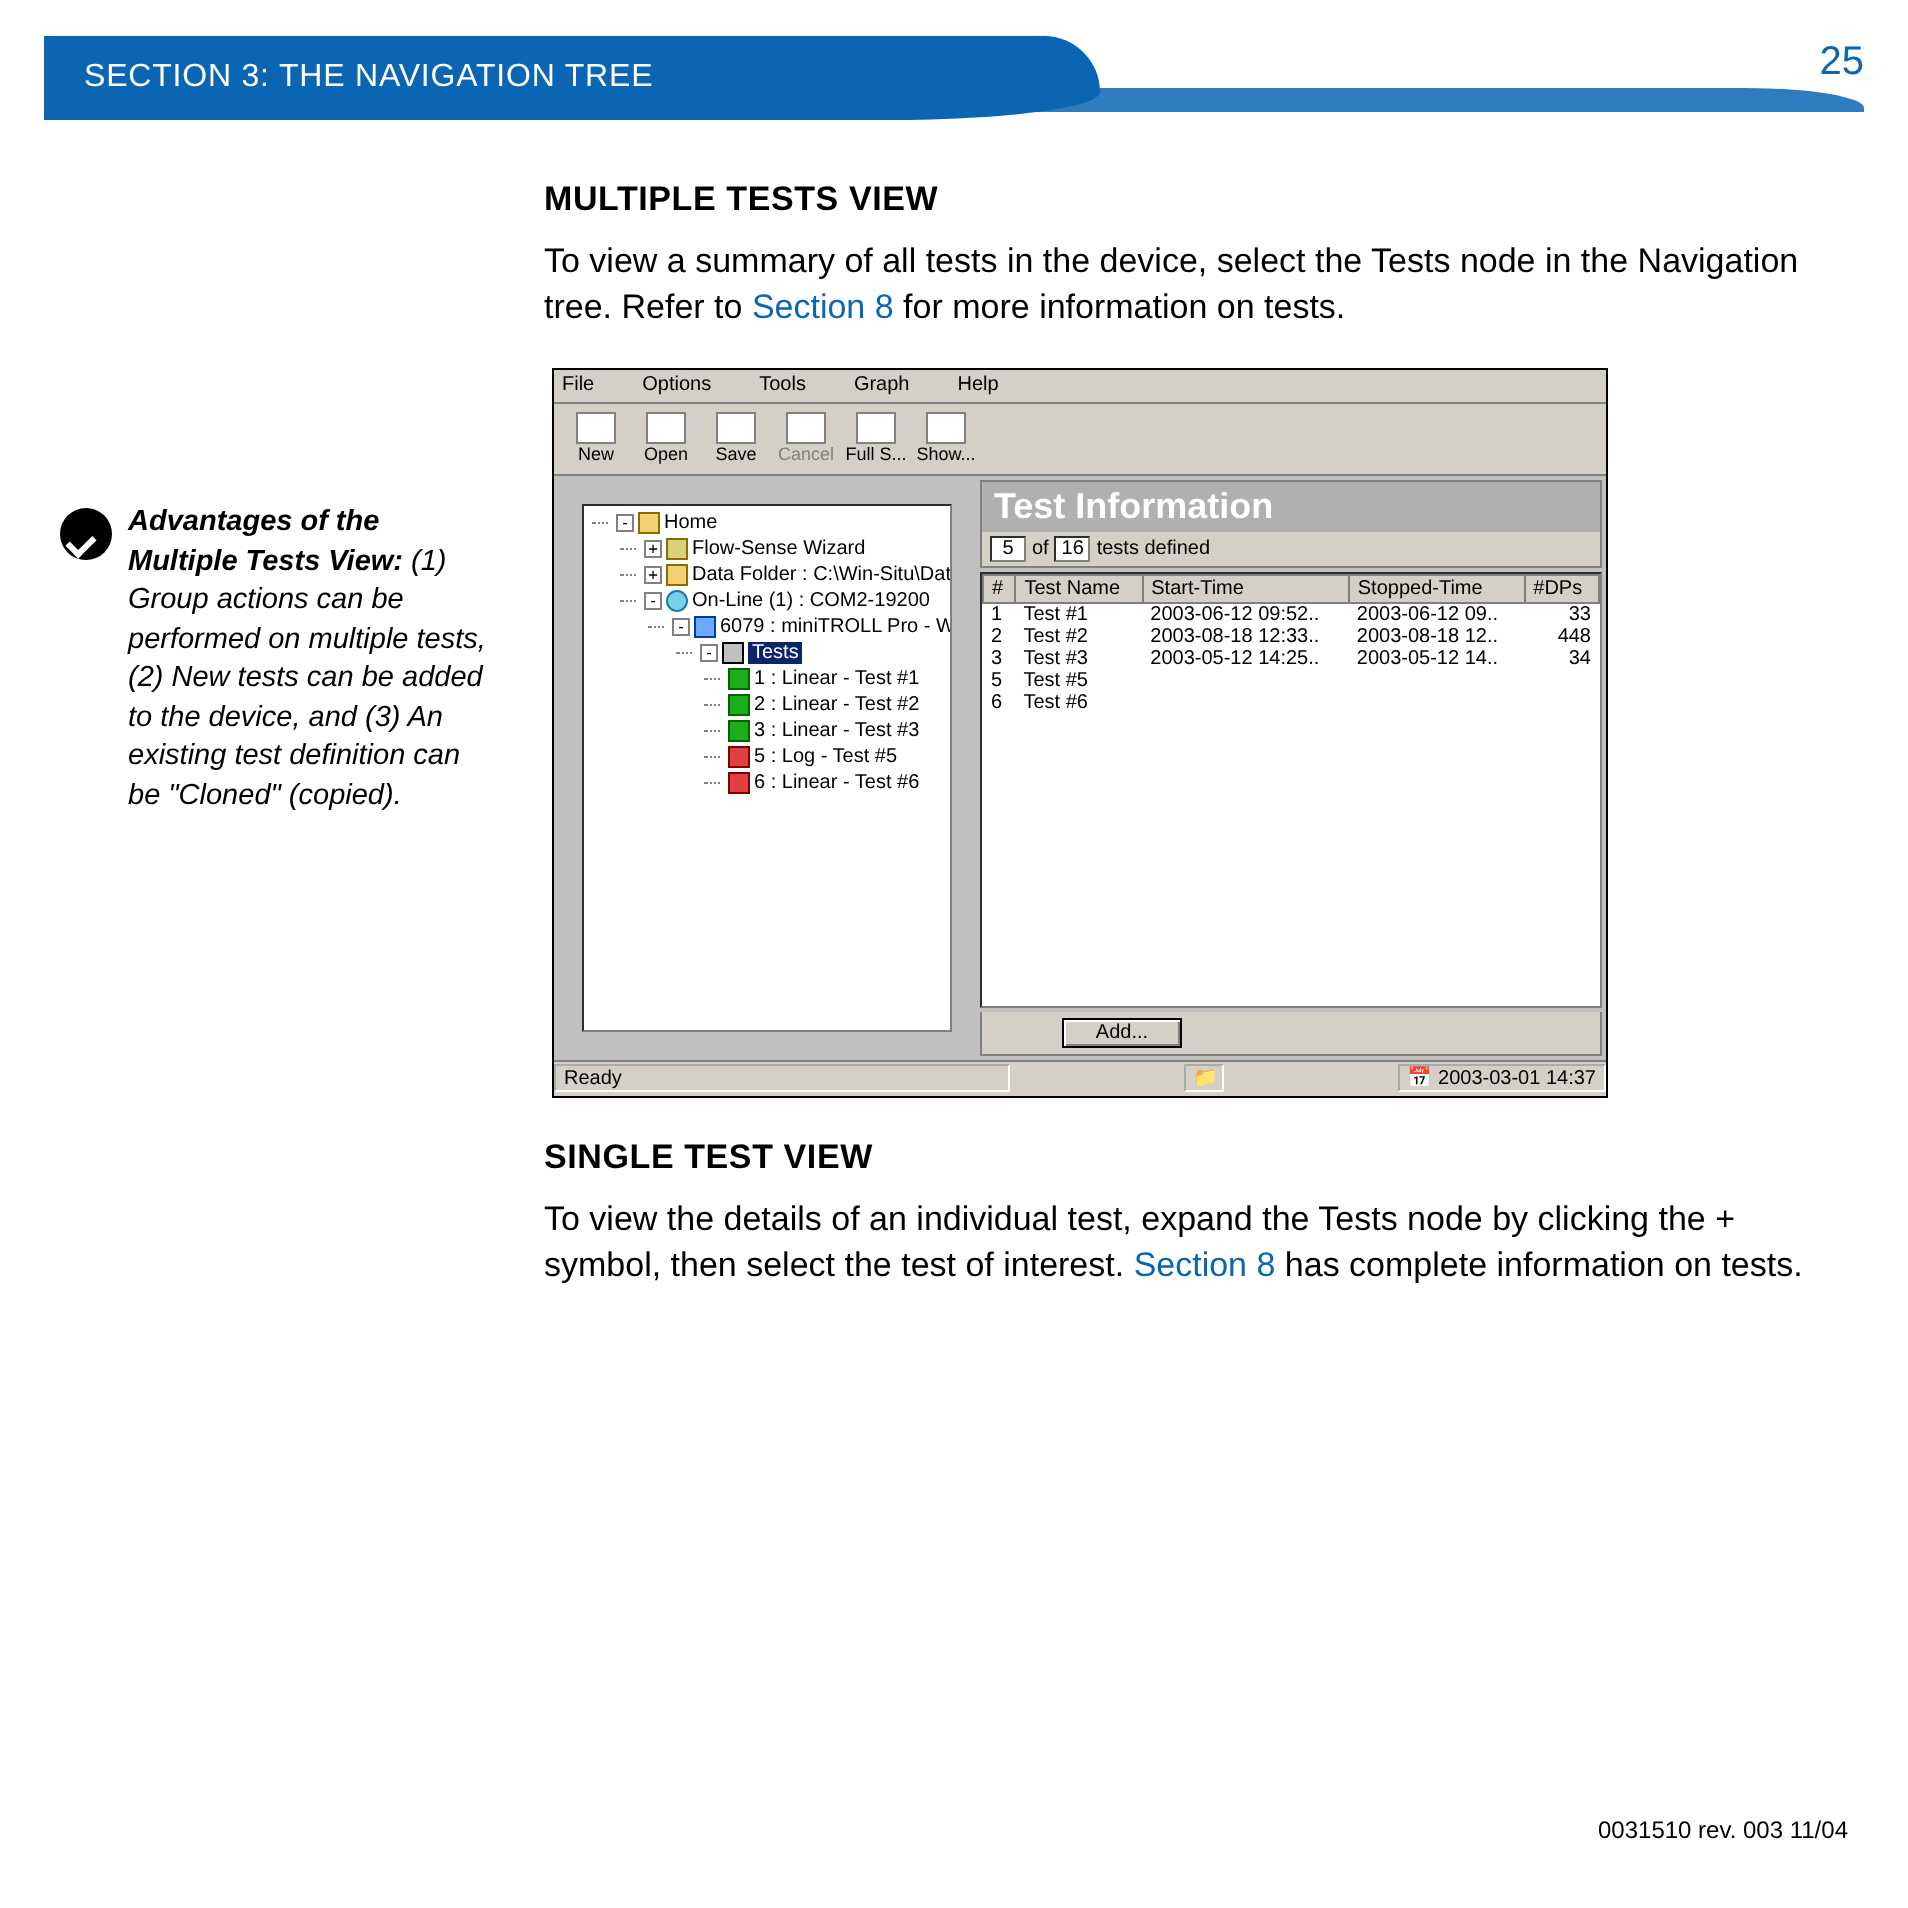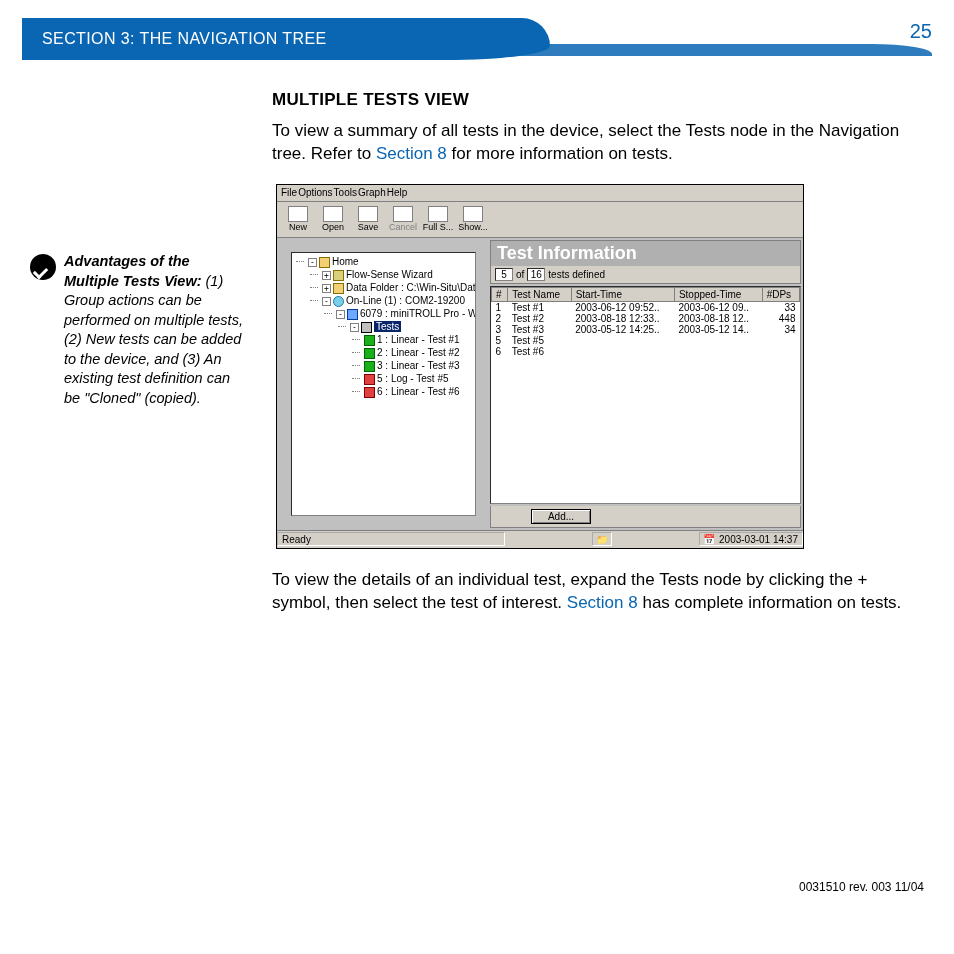--- a/index.html
+++ b/index.html
@@ -27,21 +27,21 @@
   .sidenote-text { font-family: Liberation Sans, sans-serif; font-size: 14.5px; font-style: italic; line-height: 1.35; text-align: left; }
   .sidenote-text b { font-weight: 700; font-style: italic; }
 
   
   .win { width: 528px; border: 1px solid #000; font-family: "MS Sans Serif", Tahoma, Arial, sans-serif; font-size: 10px; background: #c0c0c0; margin: 18px 0 20px 4px; }
   .titlebar { background: linear-gradient(to right, #0a246a, #a6caf0); color: #fff; display: flex; align-items: center; height: 18px; padding: 0 2px; }
   .titlebar .ticon { width: 14px; height: 14px; background: #fff; margin-right: 4px; border: 1px solid #7a9fd0; }
   .titlebar-buttons { margin-left: auto; display: flex; gap: 1px; }
   .winbtn { width: 14px; height: 13px; background: #c0c0c0; border: 1px solid #000; display: inline-flex; align-items: center; justify-content: center; font-size: 9px; font-family: Arial; }
 
-  .menubar { background: #d4d0c8; border-bottom: 1px solid #808080; padding: 1px 4px; display: flex; gap: 1px; height: 17px; align-items: center; }
+  .menubar { background: #d4d0c8; border-bottom: 1px solid #808080; padding: 1px 4px; display: flex; gap: 24px; height: 17px; align-items: center; }
   .menubar span { font-size: 10px; }
 
   .toolbar { background: #d4d0c8; border-bottom: 1px solid #808080; padding: 2px 4px; display: flex; gap: 1px; height: 36px; }
   .tb-btn { width: 34px; display: flex; flex-direction: column; align-items: center; gap: 0px; border: 1px solid #d4d0c8; padding-top: 1px; }
   .tb-btn .ico { width: 20px; height: 16px; background: #fff; border: 1px solid #808080; }
   .tb-btn .lbl { font-size: 9px; }
   .tb-btn.disabled .lbl { color: #808080; }
 
   .workspace { display: flex; height: 292px; background: #c0c0c0; }
   .tree { width: 185px; background: #fff; border: 1px inset #808080; margin: 14px; font-size: 10px; overflow: hidden; padding: 2px 2px; line-height: 13px; }
@@ -72,21 +72,21 @@
   .rp-list td.r { text-align: right; }
   .rp-btns { background: #d4d0c8; border: 1px solid #808080; border-top: none; padding: 3px 40px; margin-top: 2px; }
   .btn3d { background: #d4d0c8; border: 1px solid #000; box-shadow: inset 1px 1px #fff, inset -1px -1px #808080; width: 60px; font-size: 10px; text-align: center; padding: 1px 0; }
 
   .statusbar { background: #d4d0c8; border-top: 1px solid #808080; display: flex; align-items: center; height: 18px; font-size: 10px; }
   .statusbar .cell { border: 1px inset #fff; padding: 0 4px; height: 14px; line-height: 14px; }
   .statusbar .cell.ready { flex: 1; }
   .statusbar .spacer { flex: 0.4; }
   .statusbar .cell.sicon { width: 20px; text-align: center; }
 
-  .footer-rev { position: absolute; right: 30px; bottom: 60px; font-family: Arial; font-size: 12px; }
+  .footer-rev { position: absolute; right: 30px; bottom: 32px; font-family: Arial; font-size: 12px; }
 </style>
 </head>
 <body>
 
 <div class="banner">
   <div class="banner-shape"></div>
   <div class="banner-tail"></div>
   <div class="banner-title">SECTION 3: THE NAVIGATION TREE</div>
   <div class="banner-page">25</div>
 </div>
@@ -234,19 +234,20 @@
       </div>
       <div class="statusbar">
         <div class="cell ready">Ready</div>
         <div class="spacer"></div>
         <div class="cell sicon">📁</div>
         <div class="spacer"></div>
         <div class="cell">📅 <span>2003-03-01  14:37</span></div>
       </div>
     </div>
 
+    <h2 class="black">SINGLE TEST VIEW</h2>
     <p class="body">
       <span>To view the details of an individual test, expand the Tests node by clicking the + symbol, then select the test of interest. </span><span class="link">Section 8</span><span> has complete information on tests.</span>
     </p>
   </div>
 </div>
 
 <div class="footer-rev">0031510  rev. 003  11/04</div>
 
 </body></html>

